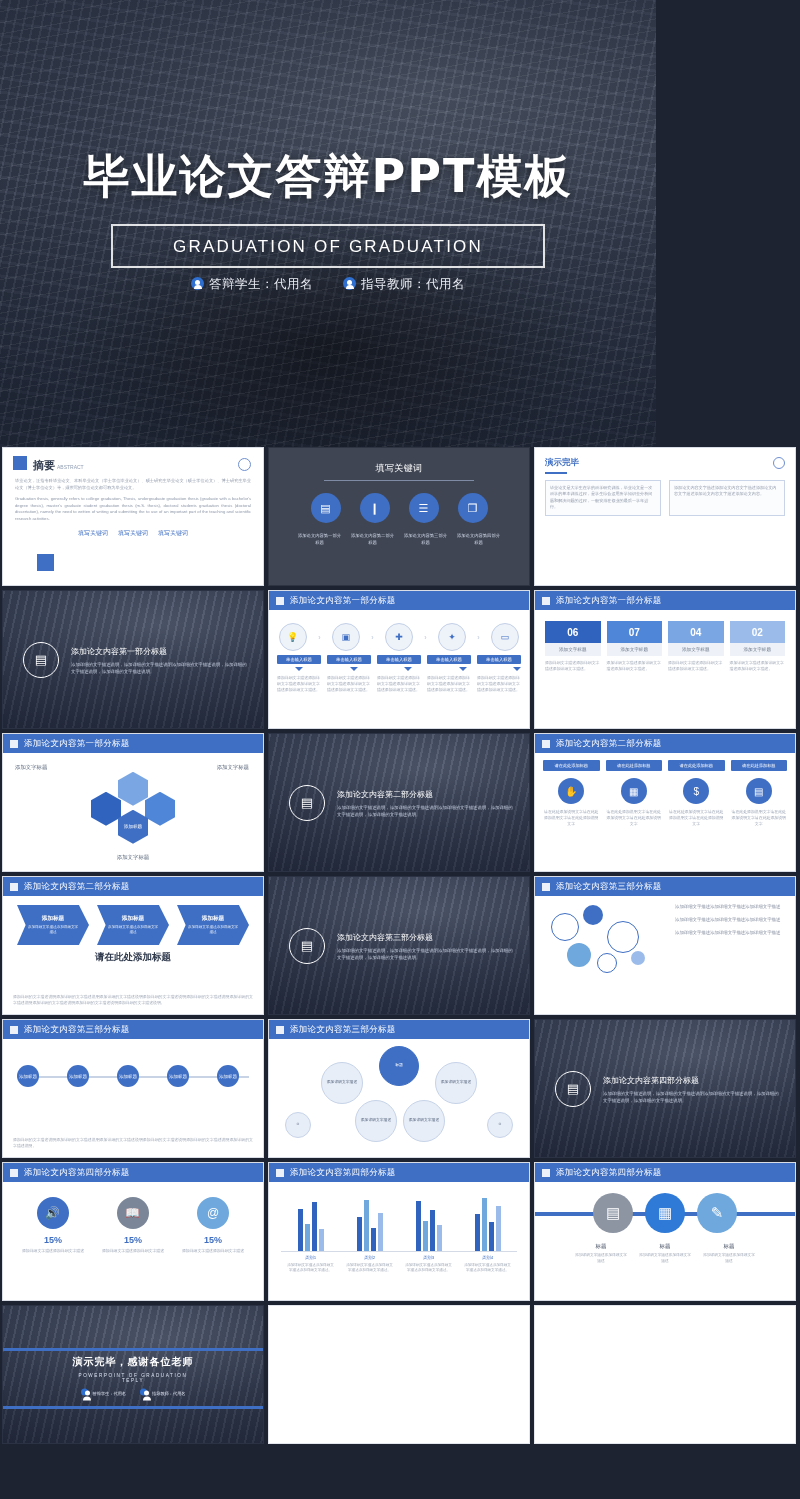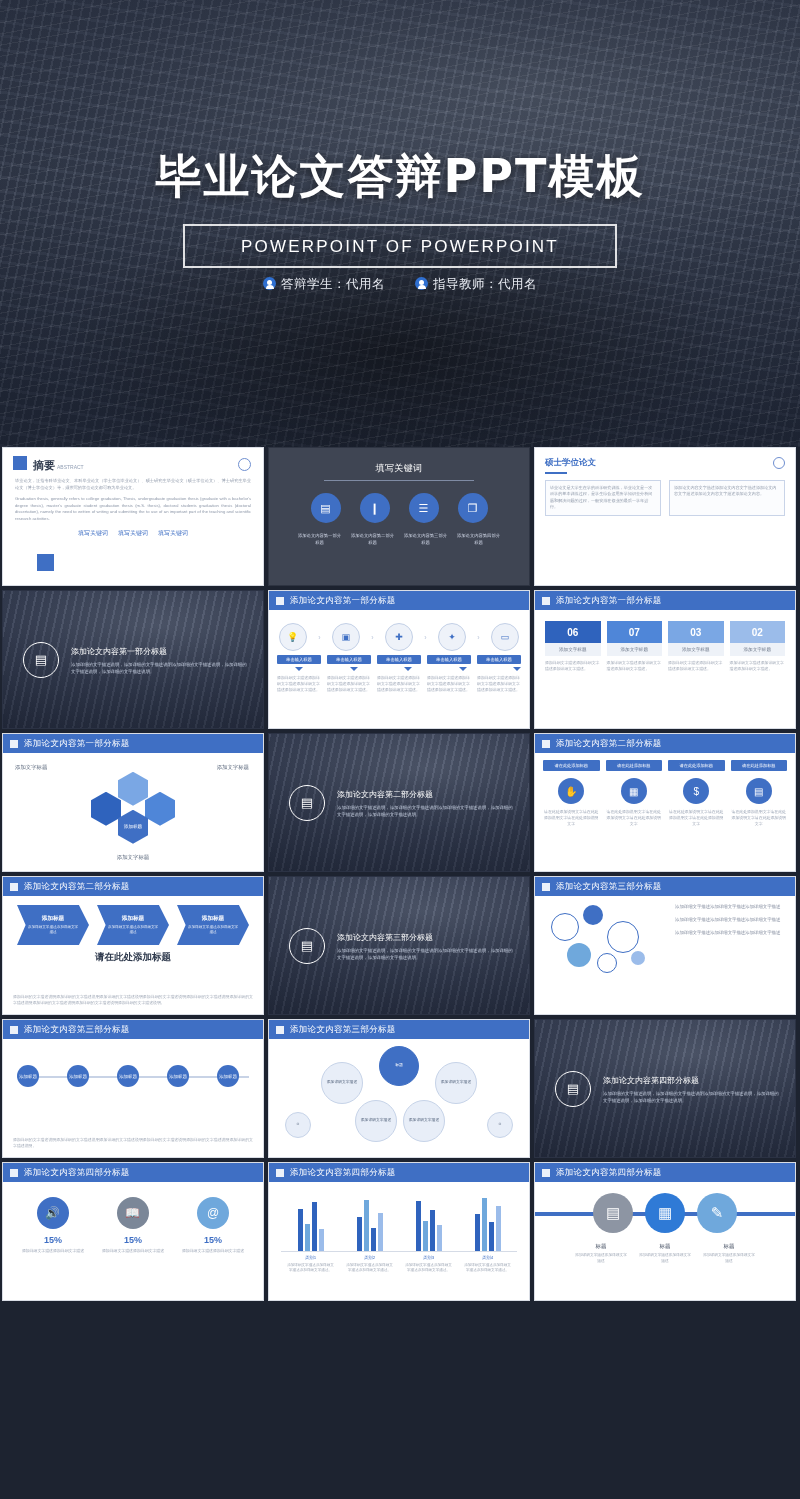--- a/index.html
+++ b/index.html
@@ -5,21 +5,21 @@
   html,body{margin:0;padding:0;}
   body{
     width:800px;height:1499px;
     background:#1d2330;
     font-family:"Liberation Sans", sans-serif;
     overflow:hidden;
   }
   .page{position:relative;width:800px;height:1499px;overflow:hidden;}
 
   
-  .hero{position:relative;width:800px;height:447px;overflow:hidden;background:#39414f;}
+  .hero{position:relative;width:656px;height:447px;overflow:hidden;background:#39414f;}
   .hero-bg{position:absolute;inset:0;
     background:
       linear-gradient(180deg, rgba(28,35,52,.55) 0%, rgba(30,38,56,.35) 40%, rgba(25,32,48,.60) 100%),
       repeating-linear-gradient(102deg, rgba(255,255,255,.09) 0px, rgba(255,255,255,.09) 2px, rgba(0,0,0,.12) 2px, rgba(0,0,0,.12) 9px),
       repeating-linear-gradient(8deg, rgba(255,255,255,.05) 0px, rgba(255,255,255,.05) 3px, rgba(0,0,0,.10) 3px, rgba(0,0,0,.10) 14px),
       radial-gradient(120% 80% at 65% 20%, #7d8798 0%, #4b5467 45%, #2b3242 100%);
   }
   .hero-bg:after{
     content:"";position:absolute;inset:0;
     background:
@@ -186,21 +186,21 @@
 <body>
 
 <div class="page">
 
   <div class="hero">
     <div class="hero-bg"></div>
     <div class="hero-inner">
       <div class="hero-title">毕业论文答辩PPT模板</div>
       <div class="hero-sub-box">
         <div class="hero-sub">
-          <span>POWERPOINT OF POWERPOINT</span>
+          <span>GRADUATION OF GRADUATION</span>
         </div>
       </div>
       <div class="hero-meta">
         <span><i class="pill-ico"></i><b style="font-weight:normal">答辩学生：代用名</b></span>
         <span><i class="pill-ico"></i><b style="font-weight:normal">指导教师：代用名</b></span>
       </div>
     </div>
   </div>
 
   <div class="grid">
@@ -245,21 +245,21 @@
         <div class="labrow">
           <div class="lab">添加论文内容第一部分标题</div>
           <div class="lab">添加论文内容第二部分标题</div>
           <div class="lab">添加论文内容第三部分标题</div>
           <div class="lab">添加论文内容第四部分标题</div>
         </div>
       </div>
 
       <div class="slide s3">
         <div class="dot-tr"></div>
-        <h4>硕士学位论文</h4>
+        <h4>演示完毕</h4>
         <div class="bar"></div>
         <div class="cols">
           <div class="col">毕业论文是大学生在学的科学研究训练，毕业论文是一次科学的基本训练过程，是学生综合运用所学知识去分析问题和解决问题的过程，一般安排在修业的最后一学年进行。</div>
           <div class="col">添加论文内容文字描述添加论文内容文字描述添加论文内容文字描述添加论文内容文字描述添加论文内容。</div>
         </div>
       </div>
     </div>
 
     <div class="row">
 
@@ -322,21 +322,21 @@
             <div class="n" style="background:#2f63bd">06</div>
             <div class="cap">添加文字标题</div>
             <div class="bd">添加详细文字描述添加详细文字描述添加详细文字描述。</div>
           </div>
           <div class="ncard">
             <div class="n" style="background:#4f86d8">07</div>
             <div class="cap">添加文字标题</div>
             <div class="bd">添加详细文字描述添加详细文字描述添加详细文字描述。</div>
           </div>
           <div class="ncard">
-            <div class="n" style="background:#7aa7e4">03</div>
+            <div class="n" style="background:#7aa7e4">04</div>
             <div class="cap">添加文字标题</div>
             <div class="bd">添加详细文字描述添加详细文字描述添加详细文字描述。</div>
           </div>
           <div class="ncard">
             <div class="n" style="background:#9bbcea">02</div>
             <div class="cap">添加文字标题</div>
             <div class="bd">添加详细文字描述添加详细文字描述添加详细文字描述。</div>
           </div>
         </div>
       </div>
@@ -593,15 +593,31 @@
             <div class="x">添加详细文字描述添加详细文字描述</div>
           </div>
           <div>
             <div class="t">标题</div>
             <div class="x">添加详细文字描述添加详细文字描述</div>
           </div>
         </div>
       </div>
     </div>
 
+    <div class="row">
+      <div class="slide photo">
+        <div class="ebar" style="top:42px;"></div>
+        <div class="ebar" style="bottom:34px;"></div>
+        <div class="endbox">
+          <div class="e1">演示完毕，感谢各位老师</div>
+          <div class="e2">POWERPOINT OF GRADUATION TEPLY</div>
+          <div class="e3">
+            <span><i class="pill-ico" style="width:7px;height:7px;vertical-align:-1px;"></i><span>答辩学生：代用名</span></span>
+            <span><i class="pill-ico" style="width:7px;height:7px;vertical-align:-1px;"></i><span>指导教师：代用名</span></span>
+          </div>
+        </div>
+      </div>
+      <div class="slide empty"></div>
+      <div class="slide empty"></div>
+    </div>
 
   </div>
 </div>
 
 </body></html>

